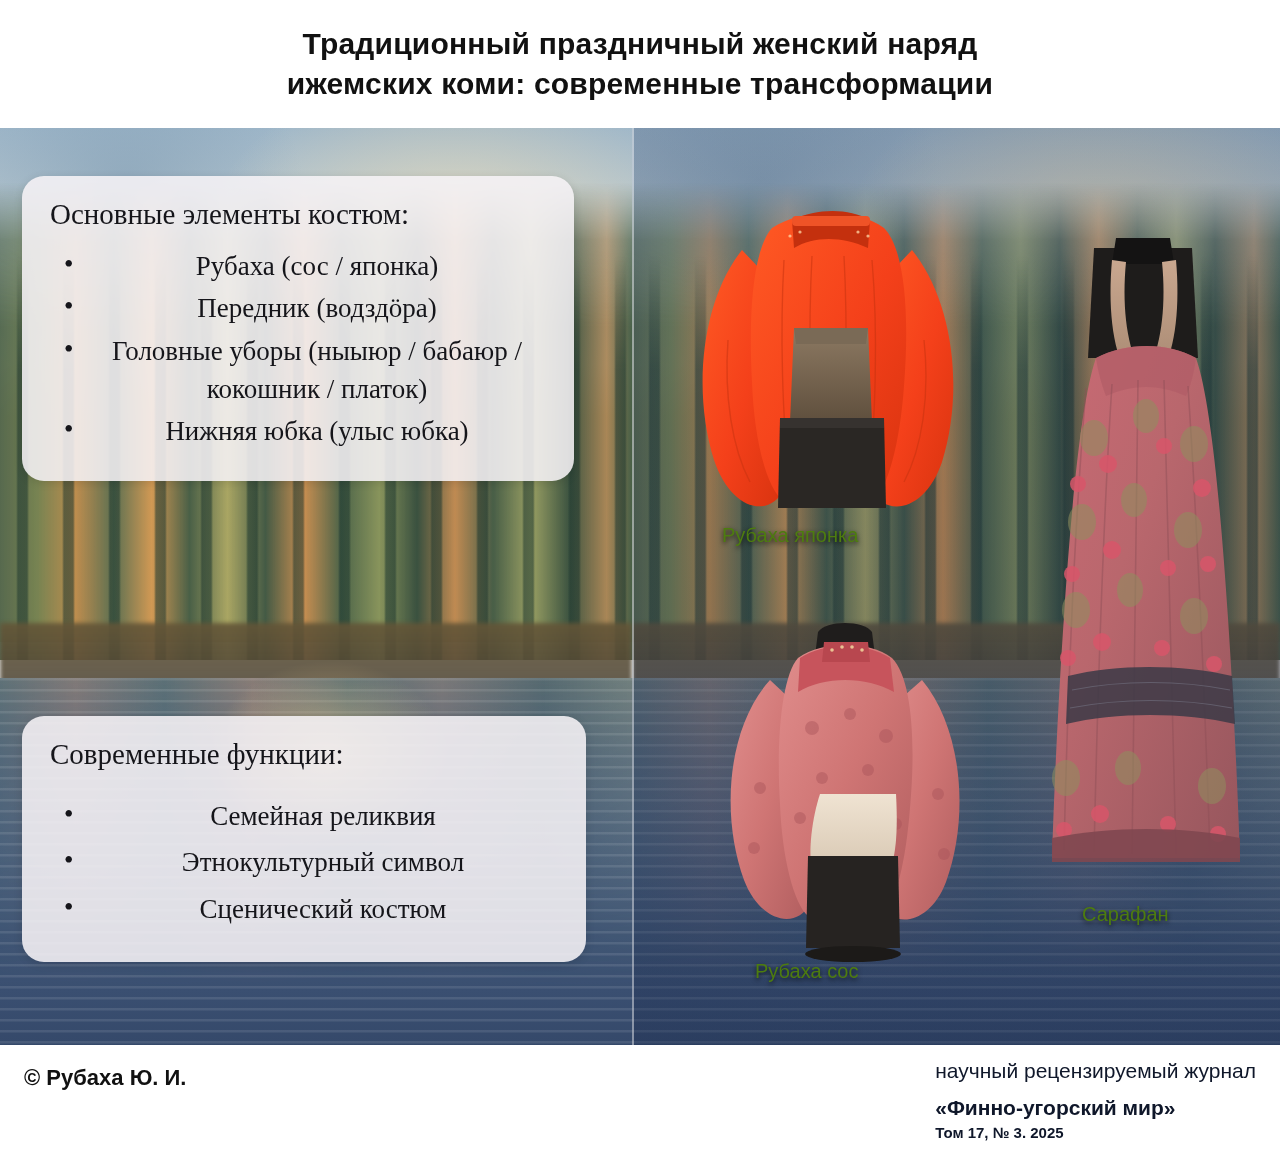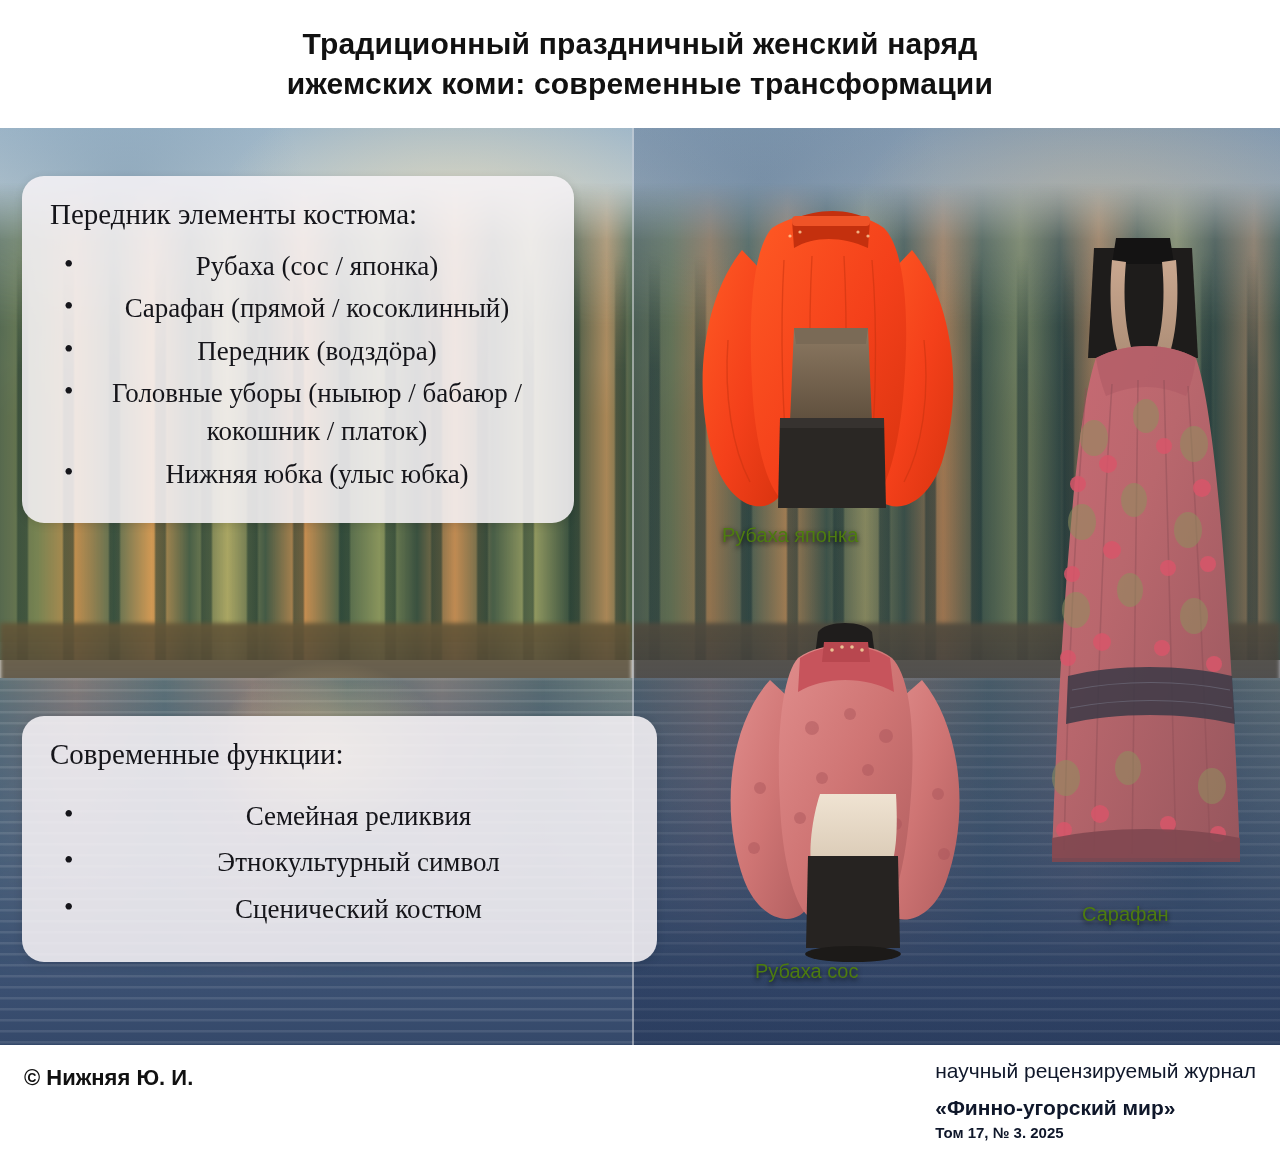--- a/index.html
+++ b/index.html
@@ -112,21 +112,21 @@
   .card {
     position: absolute;
     background: rgba(246,243,246,0.88);
     border-radius: 22px;
     box-shadow: 0 2px 10px rgba(0,0,0,.12);
     padding: 22px 28px 26px 28px;
     font-family: "Liberation Serif", serif;
     color: #15151a;
   }
   #card-elements { left: 22px; top: 48px; width: 552px; }
-  #card-functions { left: 22px; top: 588px; width: 635px; }
+  #card-functions { left: 22px; top: 588px; width: 564px; }
 
   .card-title { font-size: 29px; font-weight: 400; margin-bottom: 16px; }
   .card ul { list-style: none; }
   .card li {
     position: relative; font-size: 27px; line-height: 1.42;
     padding-left: 38px; margin-bottom: 4px; text-align: center;
   }
   .card li::before {
     content: "•"; position: absolute; left: 14px; top: -2px; font-size: 27px;
   }
@@ -200,24 +200,23 @@
         <div class="shore"></div>
         <div class="water"></div>
           <div class="water-reflect"></div>
           <div class="water-streaks"></div>
         <div class="right-tint"></div>
       </div>
     </div>
     <div class="seam"></div>
 
     <div class="card" id="card-elements">
-      <div class="card-title">Передник элементы костюма:</div>
+      <div class="card-title">Основные элементы костюм:</div>
       <ul>
         <li>Рубаха (сос / японка)</li>
-        <li>Сарафан (прямой / косоклинный)</li>
         <li>Передник (водздӧра)</li>
         <li>Головные уборы (ныыюр / бабаюр / кокошник / платок)</li>
         <li>Нижняя юбка (улыс юбка)</li>
       </ul>
     </div>
 
     <div class="card" id="card-functions">
       <div class="card-title">Современные функции:</div>
       <ul>
         <li>Семейная реликвия</li>
@@ -392,21 +391,21 @@
 
       <path d="M10 600 C70 588 140 588 198 600 L198 624 L10 624 Z" fill="#7f4750" opacity=".9"></path>
     </svg>
 
     <div class="caption" id="caption-yaponka">Рубаха японка</div>
     <div class="caption" id="caption-sos">Рубаха сос</div>
     <div class="caption" id="caption-sarafan">Сарафан</div>
   </div>
 
   <div class="footer">
-    <div class="footer-left">© Нижняя Ю. И.</div>
+    <div class="footer-left">© Рубаха Ю. И.</div>
     <div class="footer-right">
       <div class="f-line1">научный рецензируемый журнал</div>
       <div class="f-line2">«Финно-угорский мир»</div>
       <div class="f-line3">Том 17, № 3. 2025</div>
     </div>
   </div>
 
 </div>
 
 </body></html>

